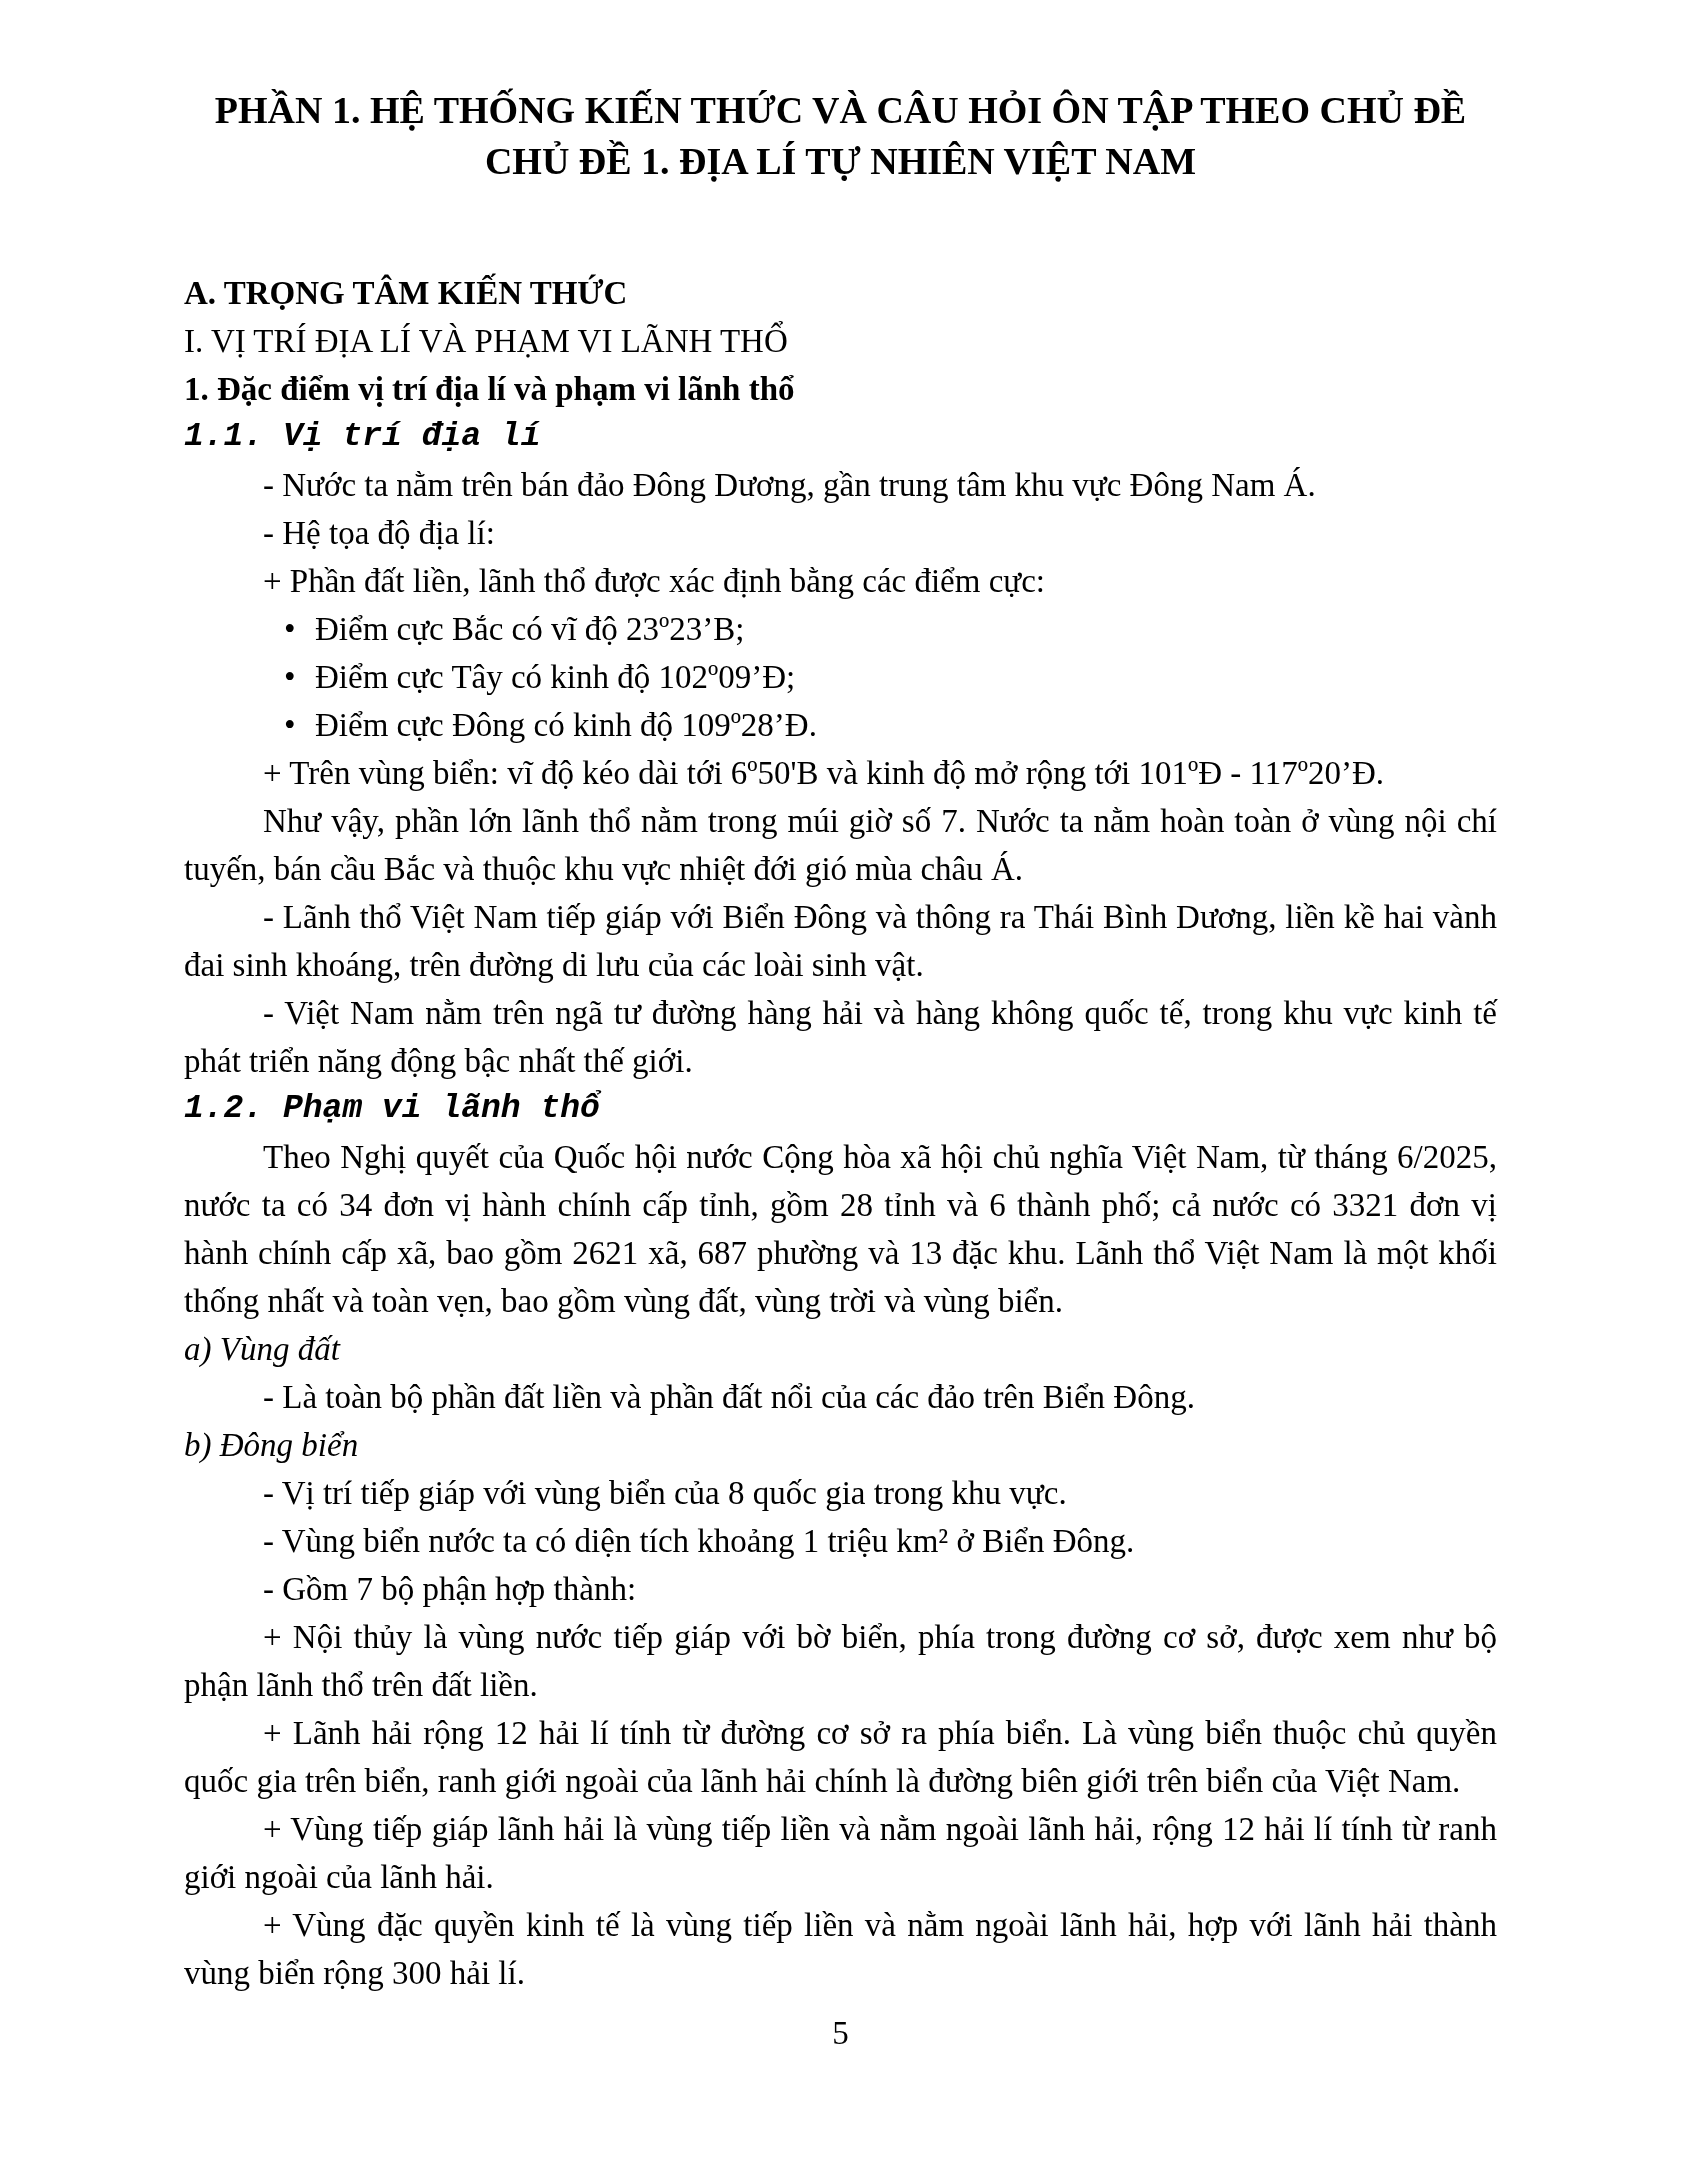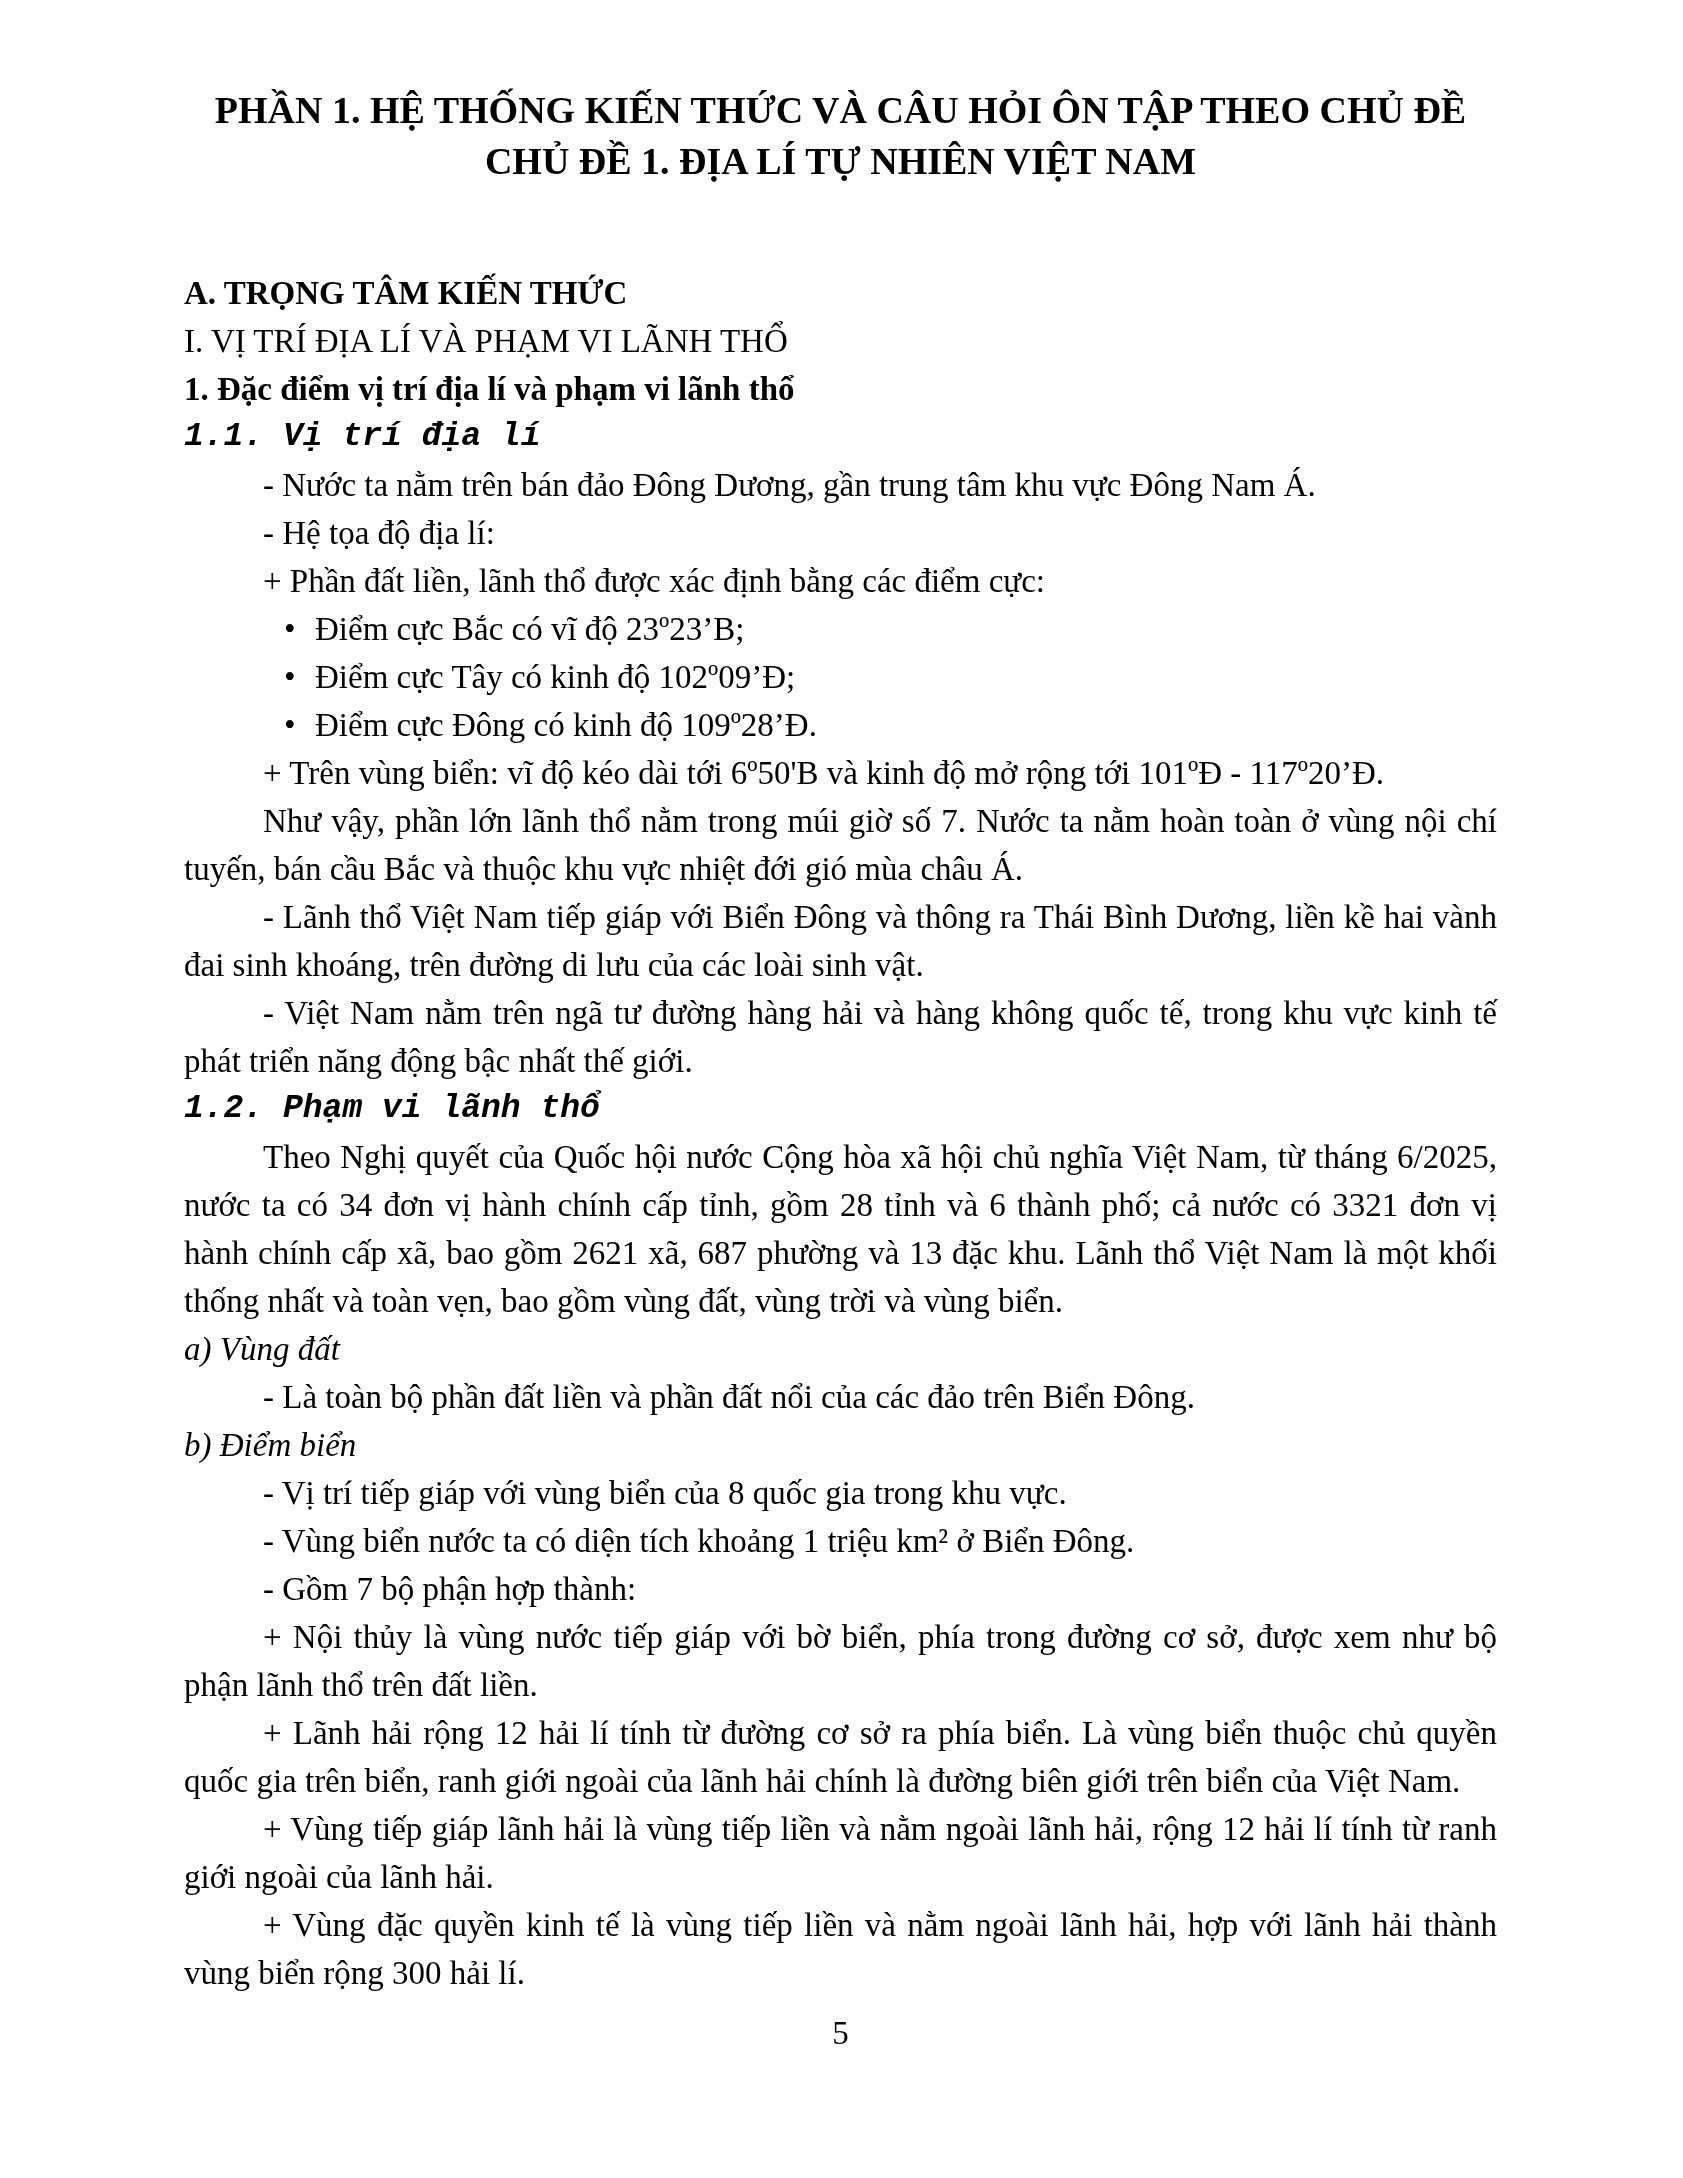--- a/index.html
+++ b/index.html
@@ -74,21 +74,21 @@
       <div class="block bullet"><span class="dot">•</span><span>Điểm cực Tây có kinh độ 102º09’Đ;</span></div>
       <div class="block bullet"><span class="dot">•</span><span>Điểm cực Đông có kinh độ 109º28’Đ.</span></div>
       <div class="block para">+ Trên vùng biển: vĩ độ kéo dài tới 6º50'B và kinh độ mở rộng tới 101ºĐ - 117º20’Đ.</div>
       <div class="block para">Như vậy, phần lớn lãnh thổ nằm trong múi giờ số 7. Nước ta nằm hoàn toàn ở vùng nội chí tuyến, bán cầu Bắc và thuộc khu vực nhiệt đới gió mùa châu Á.</div>
       <div class="block para">- Lãnh thổ Việt Nam tiếp giáp với Biển Đông và thông ra Thái Bình Dương, liền kề hai vành đai sinh khoáng, trên đường di lưu của các loài sinh vật.</div>
       <div class="block para">- Việt Nam nằm trên ngã tư đường hàng hải và hàng không quốc tế, trong khu vực kinh tế phát triển năng động bậc nhất thế giới.</div>
       <div class="block h-bold-italic">1.2. Phạm vi lãnh thổ</div>
       <div class="block para">Theo Nghị quyết của Quốc hội nước Cộng hòa xã hội chủ nghĩa Việt Nam, từ tháng 6/2025, nước ta có 34 đơn vị hành chính cấp tỉnh, gồm 28 tỉnh và 6 thành phố; cả nước có 3321 đơn vị hành chính cấp xã, bao gồm 2621 xã, 687 phường và 13 đặc khu. Lãnh thổ Việt Nam là một khối thống nhất và toàn vẹn, bao gồm vùng đất, vùng trời và vùng biển.</div>
       <div class="block h-italic">a) Vùng đất</div>
       <div class="block para">- Là toàn bộ phần đất liền và phần đất nổi của các đảo trên Biển Đông.</div>
-      <div class="block h-italic">b) Điểm biển</div>
+      <div class="block h-italic">b) Đông biển</div>
       <div class="block para">- Vị trí tiếp giáp với vùng biển của 8 quốc gia trong khu vực.</div>
       <div class="block para">- Vùng biển nước ta có diện tích khoảng 1 triệu km² ở Biển Đông.</div>
       <div class="block para">- Gồm 7 bộ phận hợp thành:</div>
       <div class="block para">+ Nội thủy là vùng nước tiếp giáp với bờ biển, phía trong đường cơ sở, được xem như bộ phận lãnh thổ trên đất liền.</div>
       <div class="block para">+ Lãnh hải rộng 12 hải lí tính từ đường cơ sở ra phía biển. Là vùng biển thuộc chủ quyền quốc gia trên biển, ranh giới ngoài của lãnh hải chính là đường biên giới trên biển của Việt Nam.</div>
       <div class="block para">+ Vùng tiếp giáp lãnh hải là vùng tiếp liền và nằm ngoài lãnh hải, rộng 12 hải lí tính từ ranh giới ngoài của lãnh hải.</div>
       <div class="block para">+ Vùng đặc quyền kinh tế là vùng tiếp liền và nằm ngoài lãnh hải, hợp với lãnh hải thành vùng biển rộng 300 hải lí.</div>
     </div>
   <div class="page-number">5</div>
 </div>

